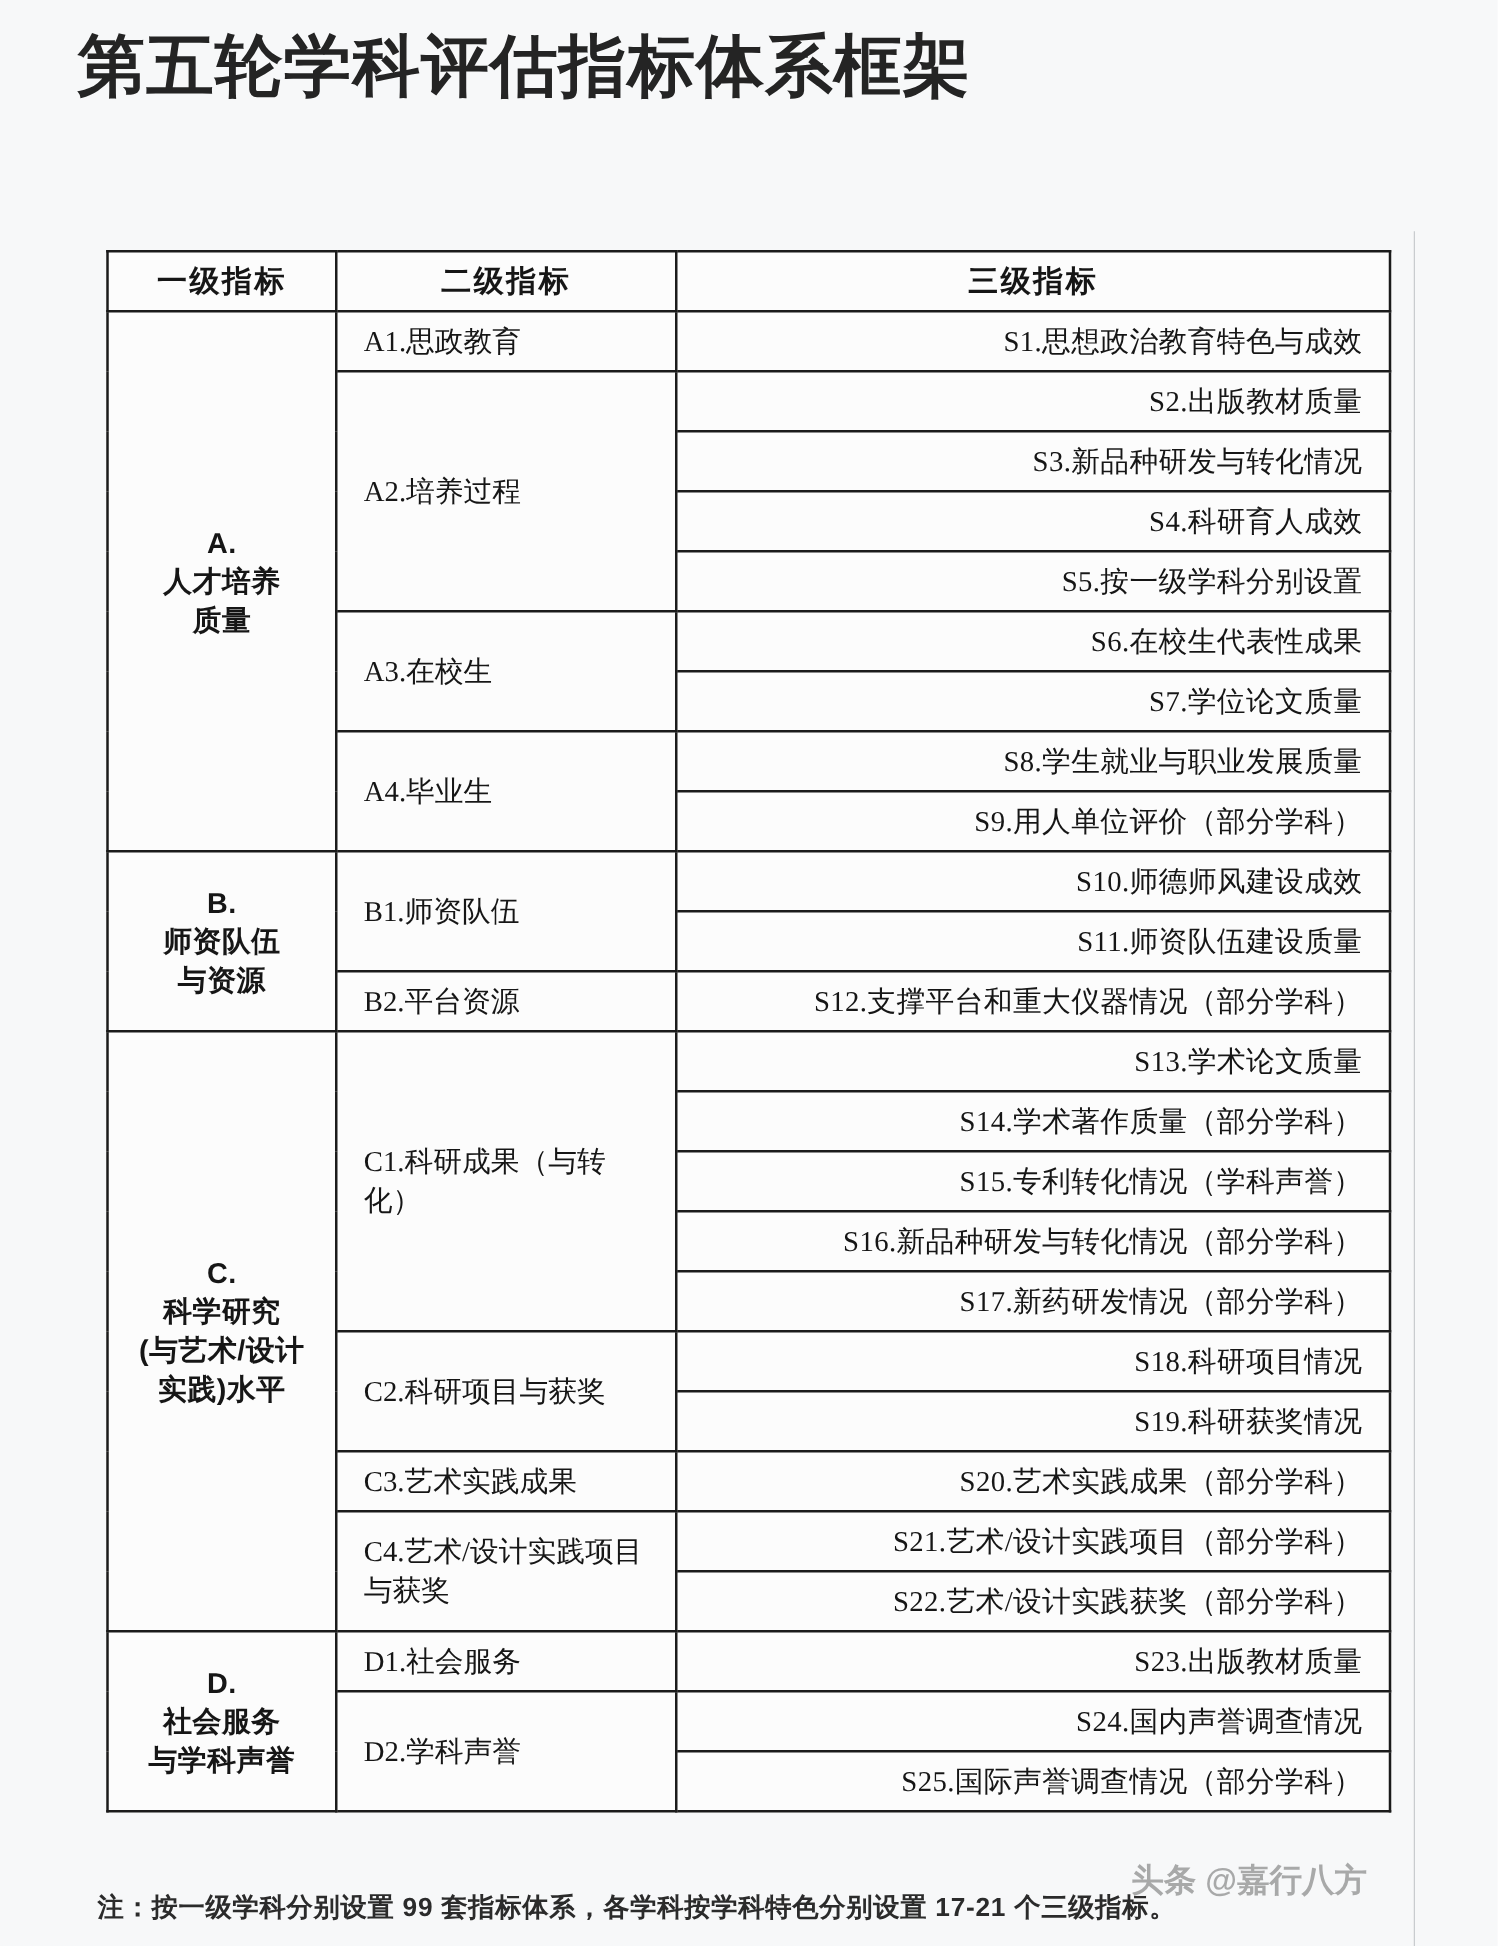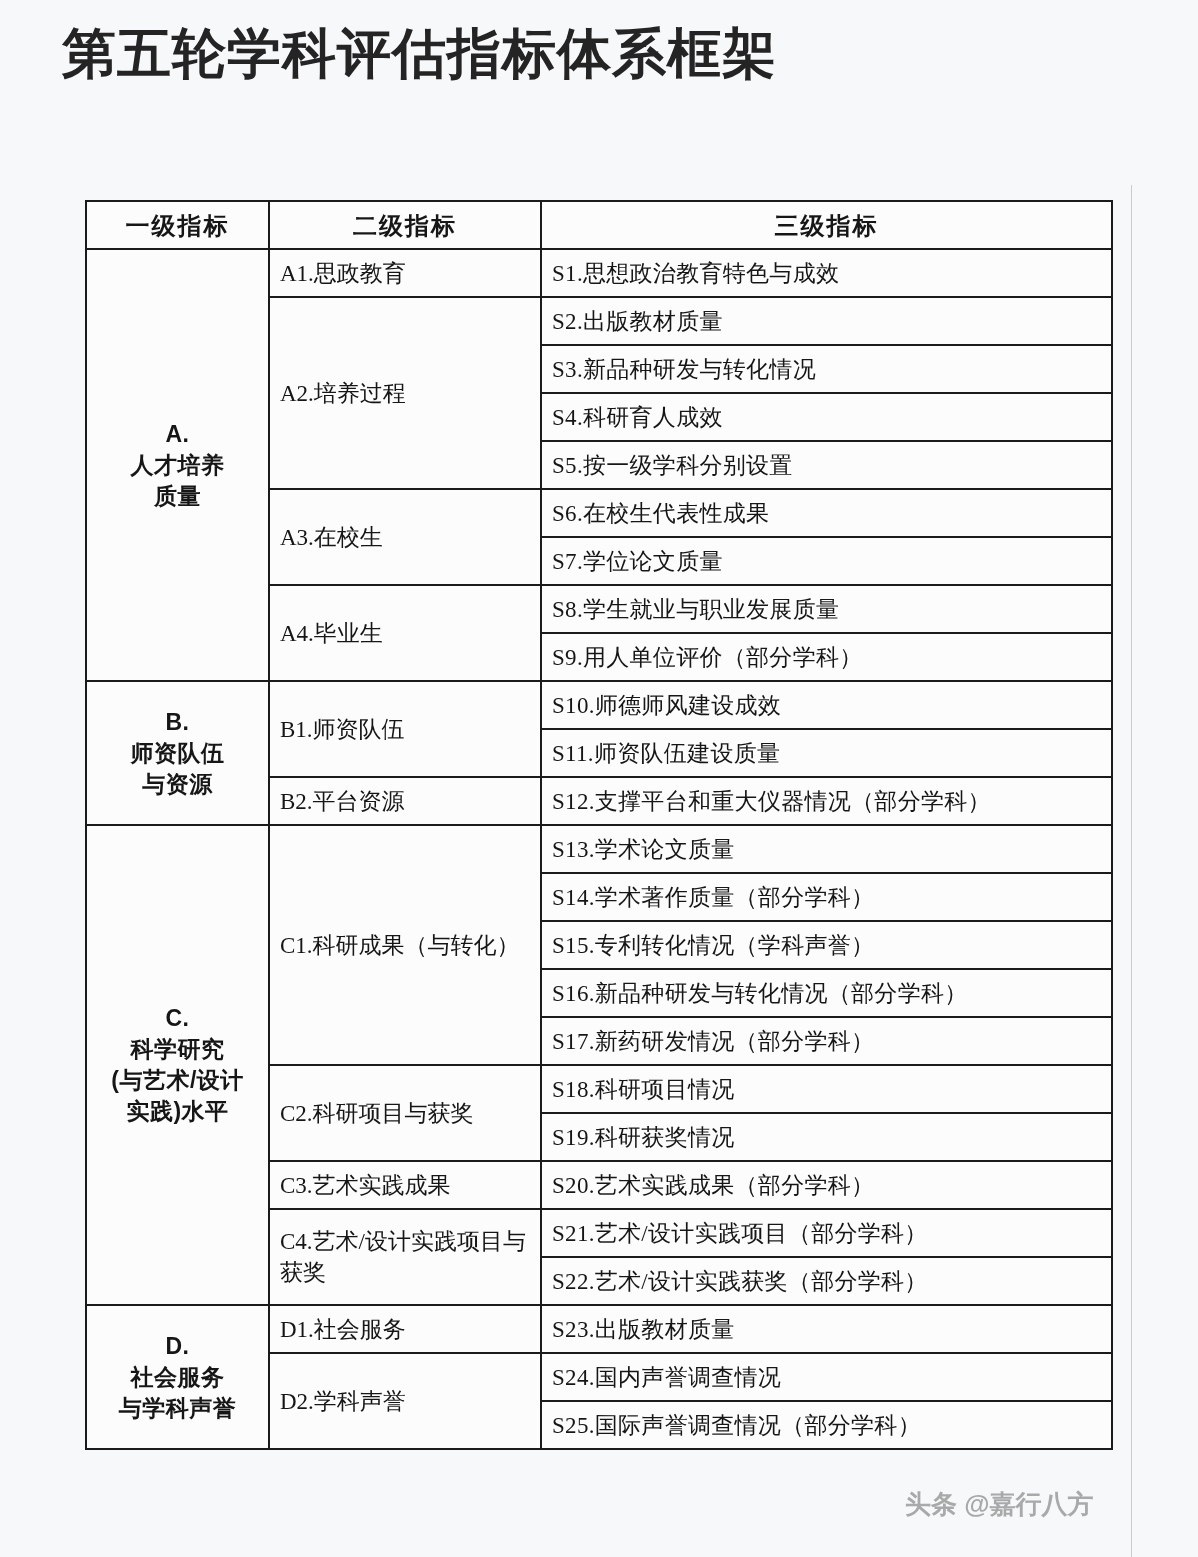--- a/index.html
+++ b/index.html
@@ -51,21 +51,21 @@
     width: 1026px;
     background: #fcfcfc;
   }
   table.matrix col.c1 { width: 183px; }
   table.matrix col.c2 { width: 272px; }
   table.matrix col.c3 { width: 571px; }
 
   table.matrix th,
   table.matrix td {
     border: 2px solid #1b1b1b;
-    padding: 0 10px;
+    padding: 0 21px;
     font-size: 23px;
     line-height: 31px;
     color: #161616;
     background: #fcfcfc;
     vertical-align: middle;
   }
   table.matrix thead th {
     height: 46px;
     text-align: center;
     font-weight: 700;
@@ -83,21 +83,21 @@
     font-size: 23px;
     line-height: 33px;
     letter-spacing: 0.5px;
   }
   td.lvl2 {
     text-align: left;
     font-size: 24px;
     line-height: 34px;
   }
   td.lvl3 {
-    text-align: left;
+    text-align: right;
     font-size: 24px;
     padding-left: 16px;
     letter-spacing: 0.3px;
   }
 
   
   .footnote {
     position: absolute;
     left: 78px;
     top: 1512px;
@@ -247,16 +247,17 @@
           </tr>
           <tr>
             <td class="lvl3">S25.国际声誉调查情况（部分学科）</td>
           </tr>
         </tbody>
     </table>
   </div>
 
   <div class="edge-rule"></div>
 
+  <div class="footnote">注：按一级学科分别设置 99 套指标体系，各学科按学科特色分别设置 17-21 个三级指标。</div>
 
   <div class="watermark">头条 @嘉行八方</div>
 
 </div>
 
 </body></html>

